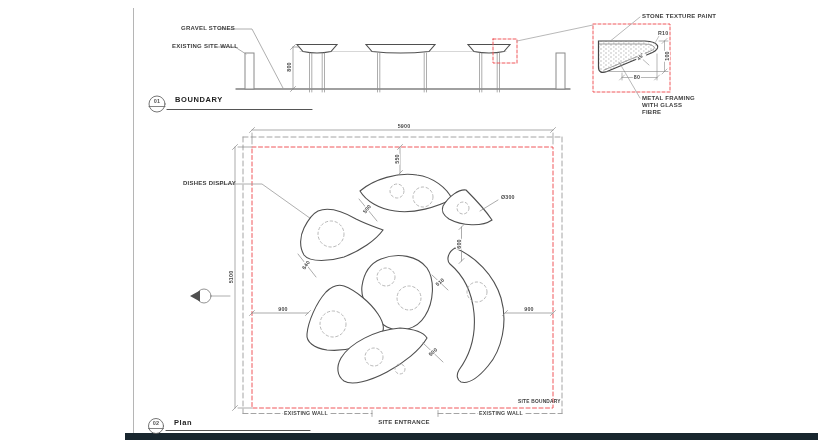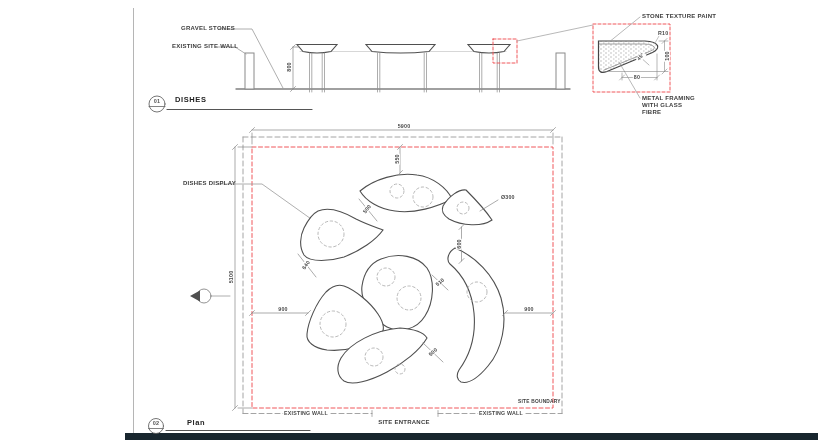--- a/index.html
+++ b/index.html
@@ -196,21 +196,21 @@
     <circle cx="156" cy="426" r="7.5" stroke="#666" stroke-width="0.9"></circle>
     <line x1="148.5" y1="428.5" x2="163.5" y2="428.5" stroke="#666" stroke-width="0.8"></line>
     <line x1="166" y1="430.5" x2="310" y2="430.5" stroke="#555" stroke-width="1.2"></line>
   </g>
 </svg>
 
 <div class="t" style="left:181px;top:25px;">GRAVEL STONES</div>
 <div class="t" style="left:172px;top:43px;">EXISTING SITE WALL</div>
 <div class="t dim r90" style="left:289px;top:67px;">800</div>
 <div class="t num c" style="left:157px;top:101px;">01</div>
-<div class="t title" style="left:175px;top:95px;">DISHES</div>
+<div class="t title" style="left:175px;top:95px;">BOUNDARY</div>
 
 <div class="t" style="left:642px;top:13px;">STONE TEXTURE PAINT</div>
 <div class="t wrap" style="left:642px;top:95px;">METAL FRAMING WITH GLASS FIBRE</div>
 <div class="t dim" style="left:657px;top:30px;">R10</div>
 <div class="t dim r90" style="left:667px;top:56px;">100</div>
 <div class="t dim c" style="left:637px;top:77px;">80</div>
 <div class="t dim small" style="left:641px;top:57px;transform:translate(-50%,-50%) rotate(-50deg);">45°</div>
 
 <div class="t dim c" style="left:404px;top:126px;">5900</div>
 <div class="t dim r90" style="left:231px;top:277px;">5100</div>
@@ -222,15 +222,15 @@
 <div class="t dim r90" style="left:459px;top:244px;">600</div>
 <div class="t dim c" style="left:283px;top:309px;">900</div>
 <div class="t dim c" style="left:529px;top:309px;">900</div>
 <div class="t dim" style="left:433px;top:352px;transform:translate(-50%,-50%) rotate(-42deg);">500</div>
 <div class="t dim" style="left:500px;top:194px;">Ø300</div>
 <div class="t small" style="left:518px;top:399px;">SITE BOUNDARY</div>
 <div class="t dim c" style="left:306px;top:413px;">EXISTING WALL</div>
 <div class="t dim c" style="left:501px;top:413px;">EXISTING WALL</div>
 <div class="t c" style="left:404px;top:423px;">SITE ENTRANCE</div>
 <div class="t num c" style="left:156px;top:423px;">02</div>
-<div class="t title" style="left:187px;top:418px;">Plan</div>
+<div class="t title" style="left:174px;top:418px;">Plan</div>
 
 </div>
 
 </body></html>

